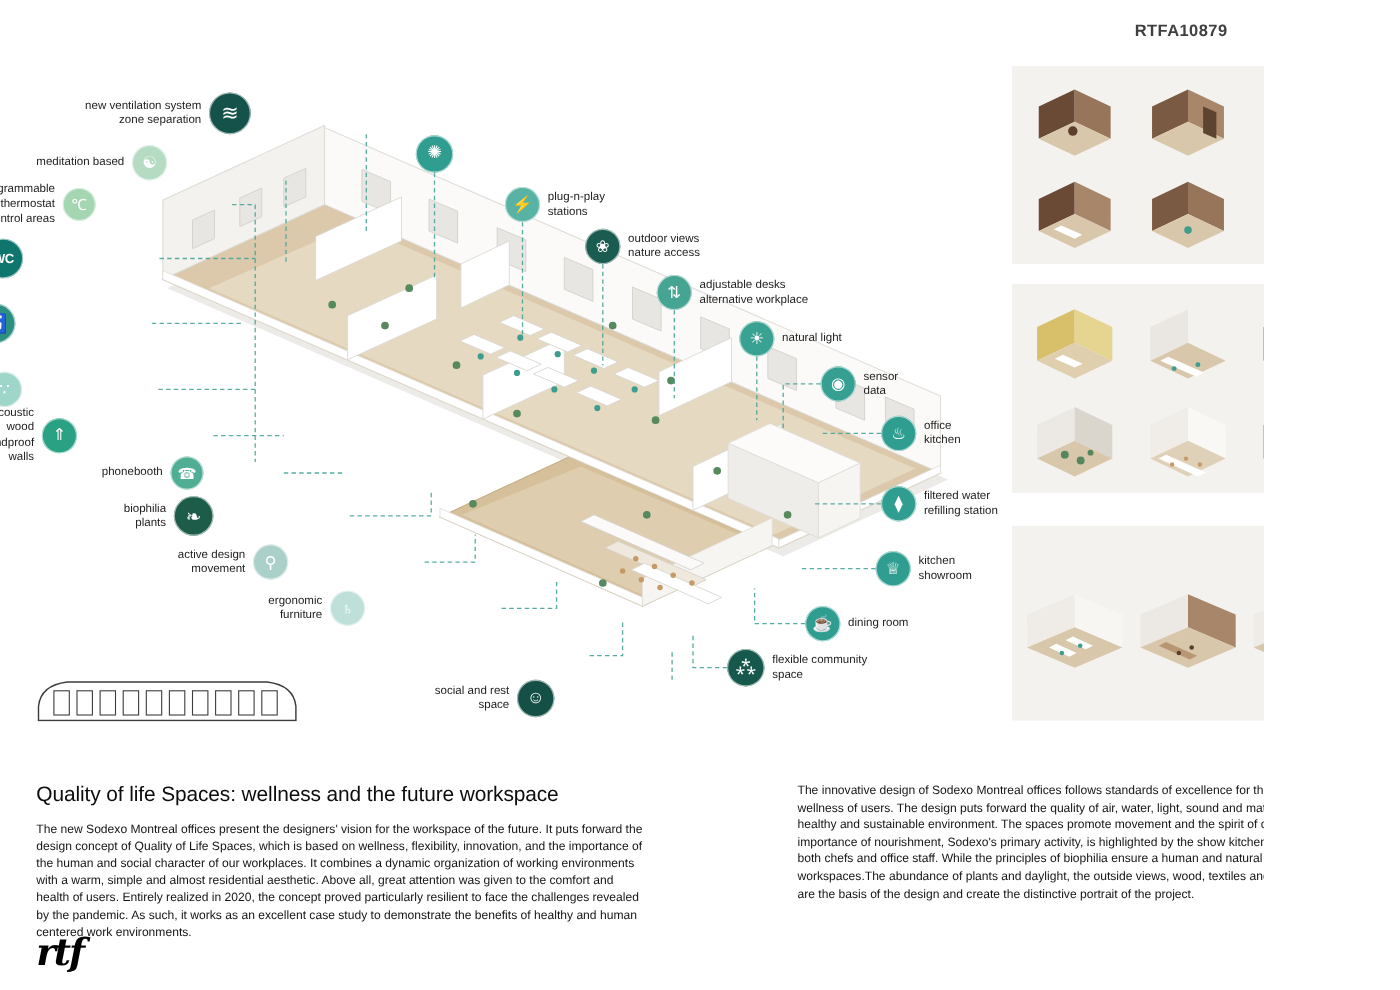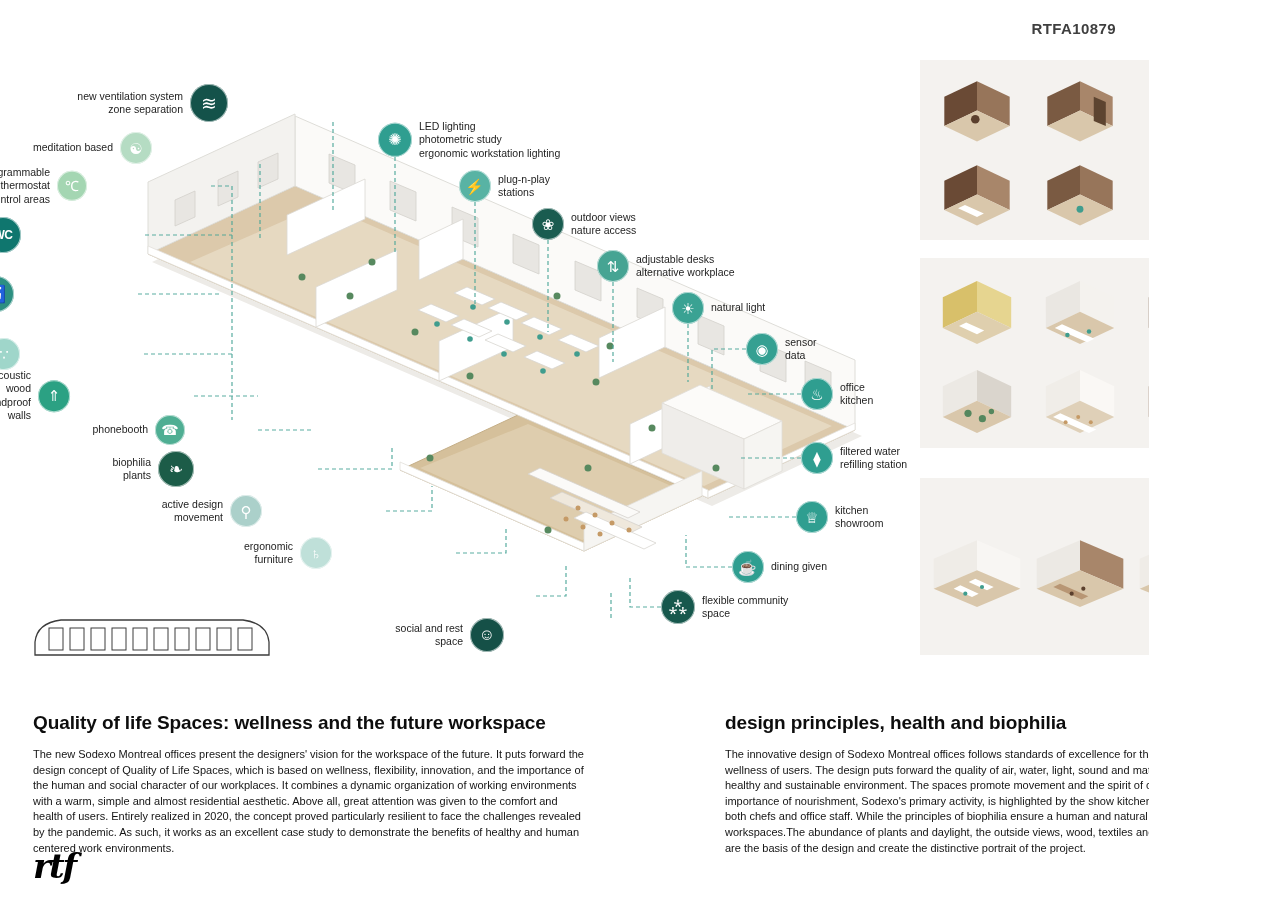--- a/index.html
+++ b/index.html
@@ -30,21 +30,21 @@
          grid-template-columns:repeat(3,1fr);place-items:center;padding:6px;z-index:1}
   .p1{top:60px;height:180px}
   .p2{top:258px;height:190px}
   .p3{top:478px;height:177px;grid-template-rows:1fr}
 
   
   .elevation{position:absolute;left:33px;top:612px;z-index:2}
 
   
   .section{position:absolute;top:712px;z-index:2}
-  .section h1{font-size:19px;font-weight:bold;color:#0d0d0d;margin-bottom:13px;letter-spacing:-.1px}
+  .section h1{font-size:19px;font-weight:normal;color:#0d0d0d;margin-bottom:13px;letter-spacing:-.1px}
   .section p{font-size:11px;font-weight:normal;line-height:1.42;color:#141414}
   .sec-left{left:33px;width:553px}
   .sec-right{left:725px;width:516px}
 
   
   .footer{position:absolute;left:33px;top:846px;height:42px;display:flex;align-items:flex-start;gap:30px;z-index:2}
   .rtf{font-family:"DejaVu Serif",serif;font-style:italic;font-weight:bold;font-size:34px;color:#000;letter-spacing:-2px}
   .awards{font-size:25px;color:#383838;letter-spacing:.8px}
 </style>
 </head>
@@ -180,23 +180,20 @@
     <span class="lbl">new ventilation system
 zone separation</span>
     <span class="bubble d38" style="background-color: rgb(20, 82, 74);">
         <span class="g">≋</span>
       </span>
   </div>
   <div class="callout lr" style="left:378px;top:140px">
     <span class="bubble d34" style="background-color: rgb(47, 158, 144);">
         <span class="g">✺</span>
       </span>
-    <span class="lbl">LED lighting
-photometric study
-ergonomic workstation lighting</span>
   </div>
   <div class="callout ll" style="right:997px;top:148px">
     <span class="lbl">meditation based</span>
     <span class="bubble d32" style="background-color: rgb(181, 220, 195);">
         <span class="g">☯</span>
       </span>
   </div>
   <div class="callout ll" style="right:1062px;top:186px">
     <span class="lbl">programmable thermostat
 control areas</span>
@@ -310,21 +307,21 @@
     <span class="lbl">ergonomic
 furniture</span>
     <span class="bubble d32" style="background-color: rgb(191, 224, 217);">
         <span class="g">♄</span>
       </span>
   </div>
   <div class="callout lr" style="left:732px;top:567px">
     <span class="bubble d32" style="background-color: rgb(47, 158, 144);">
         <span class="g">☕</span>
       </span>
-    <span class="lbl">dining given</span>
+    <span class="lbl">dining room</span>
   </div>
   <div class="callout lr" style="left:661px;top:607px">
     <span class="bubble d34" style="background-color: rgb(23, 88, 77);">
         <span class="g">⁂</span>
       </span>
     <span class="lbl">flexible community
 space</span>
   </div>
   <div class="callout ll" style="right:645px;top:635px">
     <span class="lbl">social and rest
@@ -464,21 +461,20 @@
       <rect x="184" y="16" width="14" height="22"></rect>
         <rect x="205" y="16" width="14" height="22"></rect>
     </g>
   </svg>
 
   <div class="section sec-left">
     <h1>Quality of life Spaces: wellness and the future workspace</h1>
     <p>The new Sodexo Montreal offices present the designers' vision for the workspace of the future. It puts forward the design concept of Quality of Life Spaces, which is based on wellness, flexibility, innovation, and the importance of the human and social character of our workplaces. It combines a dynamic organization of working environments with a warm, simple and almost residential aesthetic. Above all, great attention was given to the comfort and health of users. Entirely realized in 2020, the concept proved particularly resilient to face the challenges revealed by the pandemic. As such, it works as an excellent case study to demonstrate the benefits of healthy and human centered work environments.</p>
   </div>
   <div class="section sec-right">
-    <h1>design principles, health and biophilia</h1>
     <p>The innovative design of Sodexo Montreal offices follows standards of excellence for the health and wellness of users. The design puts forward the quality of air, water, light, sound and materials to create a healthy and sustainable environment. The spaces promote movement and the spirit of community. The importance of nourishment, Sodexo's primary activity, is highlighted by the show kitchen accessible to both chefs and office staff. While the principles of biophilia ensure a human and natural character to workspaces.The abundance of plants and daylight, the outside views, wood, textiles and natural colors are the basis of the design and create the distinctive portrait of the project.</p>
   </div>
 
   <div class="footer">
     <span class="rtf">rtf</span>
   </div>
 
 </div>
 
 </body></html>

